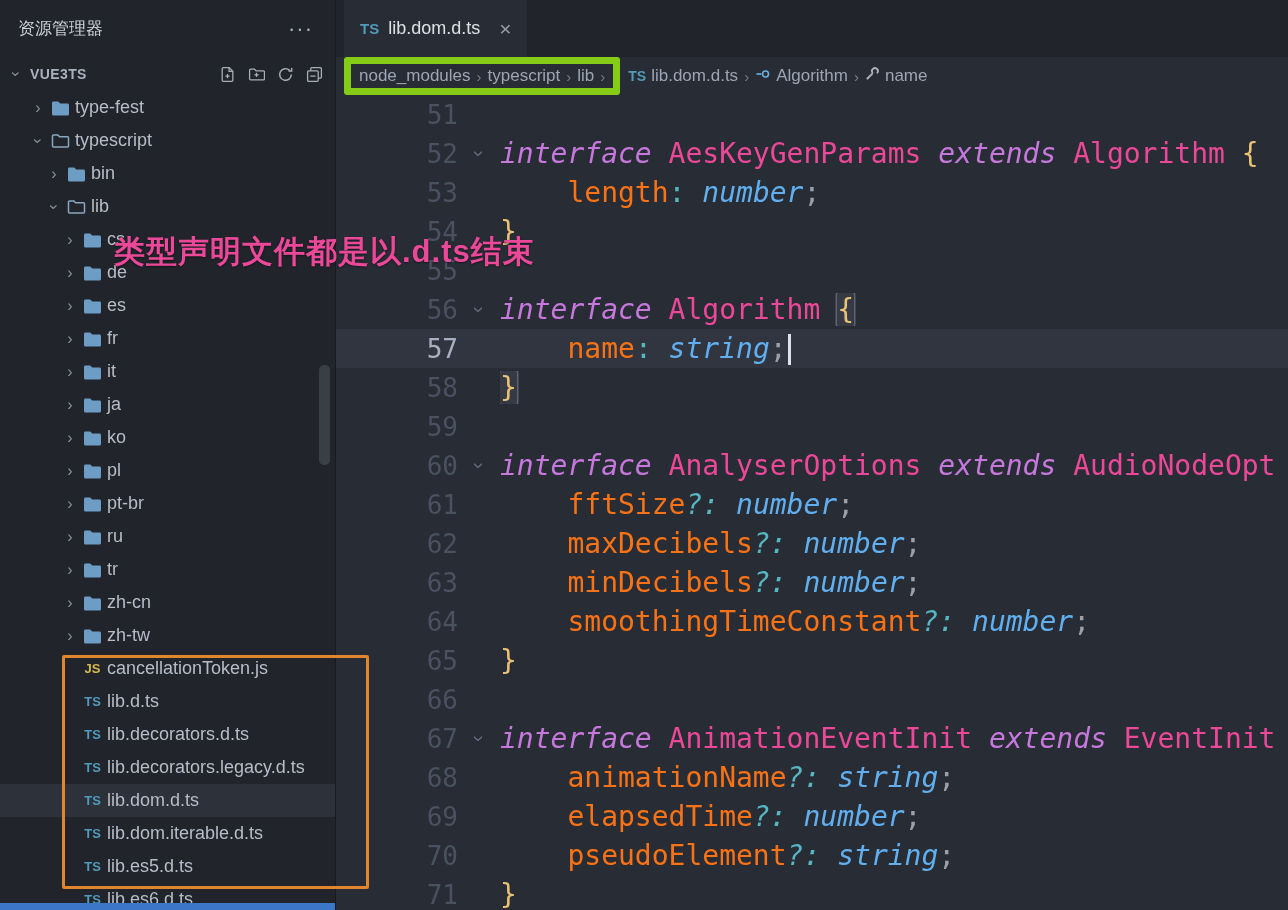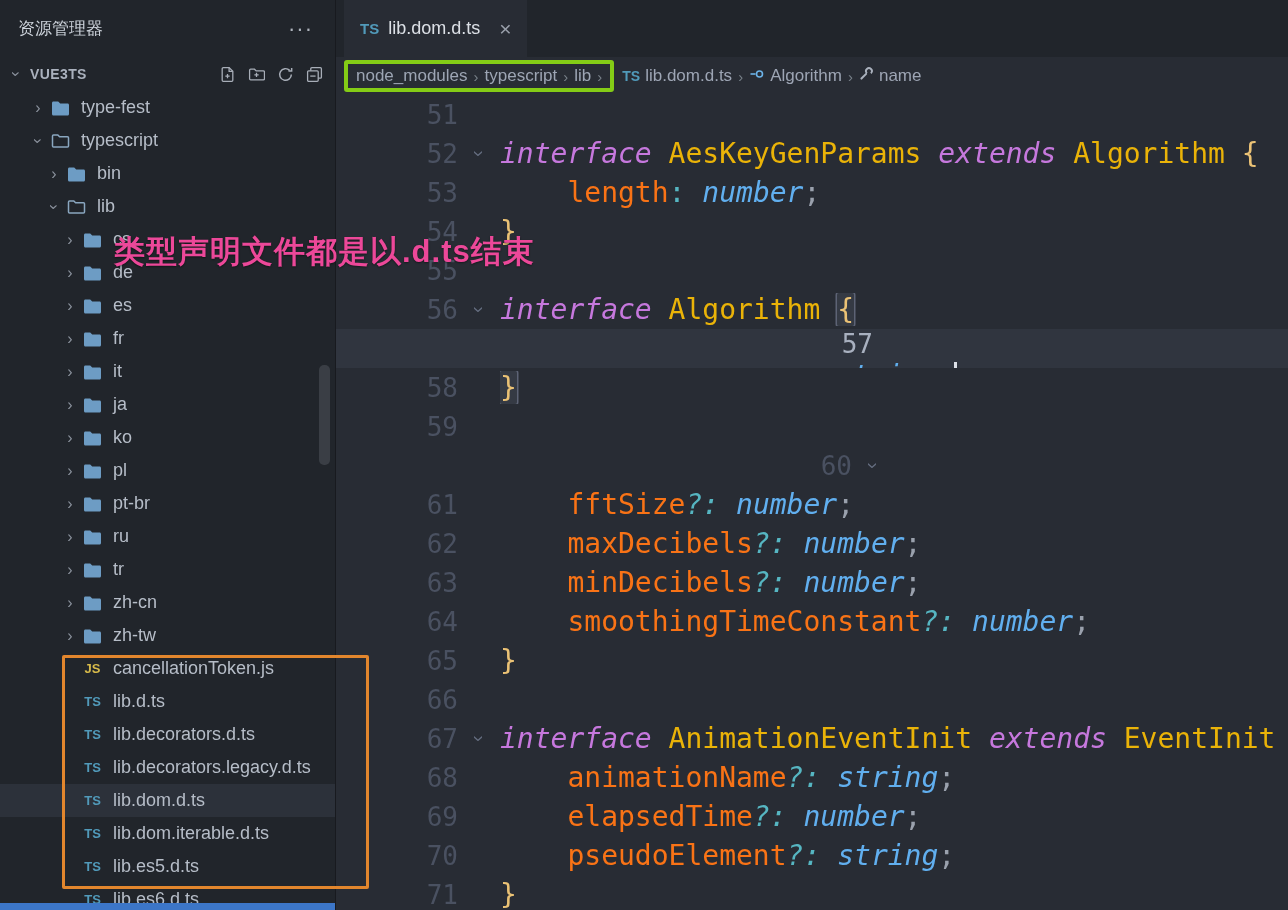--- a/index.html
+++ b/index.html
@@ -14,52 +14,52 @@
   .section{height:34px;display:flex;align-items:center;padding:0 12px 0 6px;gap:4px;}
   .sec-label{font-weight:700;font-size:14px;color:#aab1bd;letter-spacing:.4px;flex:1;}
   .sec-actions{display:flex;gap:12px;align-items:center;}
   .sec-actions span{display:flex;cursor:pointer;}
   .chev{display:inline-block;width:20px;text-align:center;color:#8a919c;font-size:16px;flex:none;}
   .chev.open{transform:rotate(90deg);}
   .tree{position:absolute;top:91px;left:0;width:335px;bottom:0;}
   .row{height:33px;display:flex;align-items:center;white-space:nowrap;}
   .row.selected{background:#2c313a;}
   .ficon{width:25px;display:flex;justify-content:center;flex:none;}
-  .flabel{font-size:18px;color:#b6bdc8;margin-left:8px;}
+  .flabel{font-size:18px;color:#b6bdc8;margin-left:2px;}
   .badge{font-weight:bold;font-size:13px;}
   .badge.ts{color:#519aba;}
   .badge.js{color:#d7ba4a;}
   .side-scroll{position:absolute;right:5px;top:365px;width:11px;height:100px;background:rgba(171,178,191,.18);border-radius:5px;}
   .blue-strip{position:absolute;left:0;top:903px;width:336px;height:7px;background:#3c76c8;}
 
   
   .editor{position:absolute;left:336px;top:0;right:0;bottom:0;background:#282c34;}
   .tabbar{height:57px;background:#21252b;display:flex;align-items:stretch;}
   .tab{display:flex;align-items:center;background:#282c34;padding:0 16px;gap:9px;margin-left:8px;cursor:pointer;}
   .tab .badge{font-size:15px;}
   .tab-label{font-size:18px;color:#dce0e6;}
   .tab-close{color:#9aa0ab;font-size:21px;margin-left:10px;cursor:pointer;}
   .crumbs{height:38px;display:flex;align-items:center;padding-left:8px;gap:6px;font-size:17px;color:#9da5b4;}
   .crumb{cursor:pointer;}
   .crumb-wrap{display:inline-flex;align-items:center;gap:5px;cursor:pointer;}
-  .crumb-box{display:inline-flex;align-items:center;gap:6px;border:4px solid #84cc16;border-radius:3px;padding:2px 8px;margin-right:2px;}
+  .crumb-box{display:inline-flex;align-items:center;gap:6px;border:7px solid #84cc16;border-radius:3px;padding:2px 8px;margin-right:2px;}
   .sep{color:#788089;font-size:15px;}
 
   
   .code{position:absolute;top:95px;left:0;right:0;bottom:0;font-family:"DejaVu Sans Mono",monospace;font-size:28px;overflow:hidden;}
   .cl{display:flex;align-items:center;height:39px;white-space:pre;justify-content:center;}
-  .cl.current{background:rgba(150,170,205,.08);flex-direction:column;}
+  .cl.current{background:rgba(150,170,205,.08);}
   .num{width:122px;flex:none;text-align:right;color:#4a5161;font-size:26px;}
   .cl.current .num{color:#a8b0bf;}
   .fold{width:42px;flex:none;text-align:center;color:#656e80;font-size:20px;font-family:"Liberation Sans",sans-serif;}
   .fold.open{transform:rotate(90deg);}
   .src{flex:1;overflow:hidden;}
   .tk-pl{color:#abb2bf;}
   .tk-kw{color:#c678dd;font-style:italic;}
-  .tk-type{color:#eab308;}
+  .tk-type{color:#ec4899;}
   .tk-prop{color:#f97316;}
   .tk-colon{color:#56b6c2;}
   .tk-opt{color:#56b6c2;font-style:italic;}
   .tk-tname{color:#61afef;font-style:italic;}
   .tk-semi{color:#9aa1ad;}
   .tk-brace{color:#ebc275;}
   .tk-bm{color:#ebc275;box-shadow:0 0 0 1.5px #5d6375;background:rgba(93,99,117,.25);border-radius:2px;}
   .cursor{display:inline-block;width:3px;height:31px;background:#dde1e8;vertical-align:middle;margin-left:1px;}
 
   
@@ -364,21 +364,21 @@
     <div class="code" id="code">
         <div class="cl"><span class="num">51</span><span class="fold"></span><span class="src"></span></div>
         <div class="cl"><span class="num">52</span><span class="fold open">›</span><span class="src"><span class="tk-kw">interface</span><span class="tk-pl"> </span><span class="tk-type">AesKeyGenParams</span><span class="tk-pl"> </span><span class="tk-kw">extends</span><span class="tk-pl"> </span><span class="tk-type">Algorithm</span><span class="tk-pl"> </span><span class="tk-brace">{</span></span></div>
         <div class="cl"><span class="num">53</span><span class="fold"></span><span class="src"><span class="tk-pl">    </span><span class="tk-prop">length</span><span class="tk-colon">:</span><span class="tk-pl"> </span><span class="tk-tname">number</span><span class="tk-semi">;</span></span></div>
         <div class="cl"><span class="num">54</span><span class="fold"></span><span class="src"><span class="tk-brace">}</span></span></div>
         <div class="cl"><span class="num">55</span><span class="fold"></span><span class="src"></span></div>
         <div class="cl"><span class="num">56</span><span class="fold open">›</span><span class="src"><span class="tk-kw">interface</span><span class="tk-pl"> </span><span class="tk-type">Algorithm</span><span class="tk-pl"> </span><span class="tk-bm">{</span></span></div>
         <div class="cl current"><span class="num">57</span><span class="fold"></span><span class="src"><span class="tk-pl">    </span><span class="tk-prop">name</span><span class="tk-colon">:</span><span class="tk-pl"> </span><span class="tk-tname">string</span><span class="tk-semi">;</span><span class="cursor"></span></span></div>
         <div class="cl"><span class="num">58</span><span class="fold"></span><span class="src"><span class="tk-bm">}</span></span></div>
         <div class="cl"><span class="num">59</span><span class="fold"></span><span class="src"></span></div>
-        <div class="cl"><span class="num">60</span><span class="fold open">›</span></div>
+        <div class="cl"><span class="num">60</span><span class="fold open">›</span><span class="src"><span class="tk-kw">interface</span><span class="tk-pl"> </span><span class="tk-type">AnalyserOptions</span><span class="tk-pl"> </span><span class="tk-kw">extends</span><span class="tk-pl"> </span><span class="tk-type">AudioNodeOpt</span></span></div>
         <div class="cl"><span class="num">61</span><span class="fold"></span><span class="src"><span class="tk-pl">    </span><span class="tk-prop">fftSize</span><span class="tk-opt">?:</span><span class="tk-pl"> </span><span class="tk-tname">number</span><span class="tk-semi">;</span></span></div>
         <div class="cl"><span class="num">62</span><span class="fold"></span><span class="src"><span class="tk-pl">    </span><span class="tk-prop">maxDecibels</span><span class="tk-opt">?:</span><span class="tk-pl"> </span><span class="tk-tname">number</span><span class="tk-semi">;</span></span></div>
         <div class="cl"><span class="num">63</span><span class="fold"></span><span class="src"><span class="tk-pl">    </span><span class="tk-prop">minDecibels</span><span class="tk-opt">?:</span><span class="tk-pl"> </span><span class="tk-tname">number</span><span class="tk-semi">;</span></span></div>
         <div class="cl"><span class="num">64</span><span class="fold"></span><span class="src"><span class="tk-pl">    </span><span class="tk-prop">smoothingTimeConstant</span><span class="tk-opt">?:</span><span class="tk-pl"> </span><span class="tk-tname">number</span><span class="tk-semi">;</span></span></div>
         <div class="cl"><span class="num">65</span><span class="fold"></span><span class="src"><span class="tk-brace">}</span></span></div>
         <div class="cl"><span class="num">66</span><span class="fold"></span><span class="src"></span></div>
         <div class="cl"><span class="num">67</span><span class="fold open">›</span><span class="src"><span class="tk-kw">interface</span><span class="tk-pl"> </span><span class="tk-type">AnimationEventInit</span><span class="tk-pl"> </span><span class="tk-kw">extends</span><span class="tk-pl"> </span><span class="tk-type">EventInit</span></span></div>
         <div class="cl"><span class="num">68</span><span class="fold"></span><span class="src"><span class="tk-pl">    </span><span class="tk-prop">animationName</span><span class="tk-opt">?:</span><span class="tk-pl"> </span><span class="tk-tname">string</span><span class="tk-semi">;</span></span></div>
         <div class="cl"><span class="num">69</span><span class="fold"></span><span class="src"><span class="tk-pl">    </span><span class="tk-prop">elapsedTime</span><span class="tk-opt">?:</span><span class="tk-pl"> </span><span class="tk-tname">number</span><span class="tk-semi">;</span></span></div>
         <div class="cl"><span class="num">70</span><span class="fold"></span><span class="src"><span class="tk-pl">    </span><span class="tk-prop">pseudoElement</span><span class="tk-opt">?:</span><span class="tk-pl"> </span><span class="tk-tname">string</span><span class="tk-semi">;</span></span></div>

